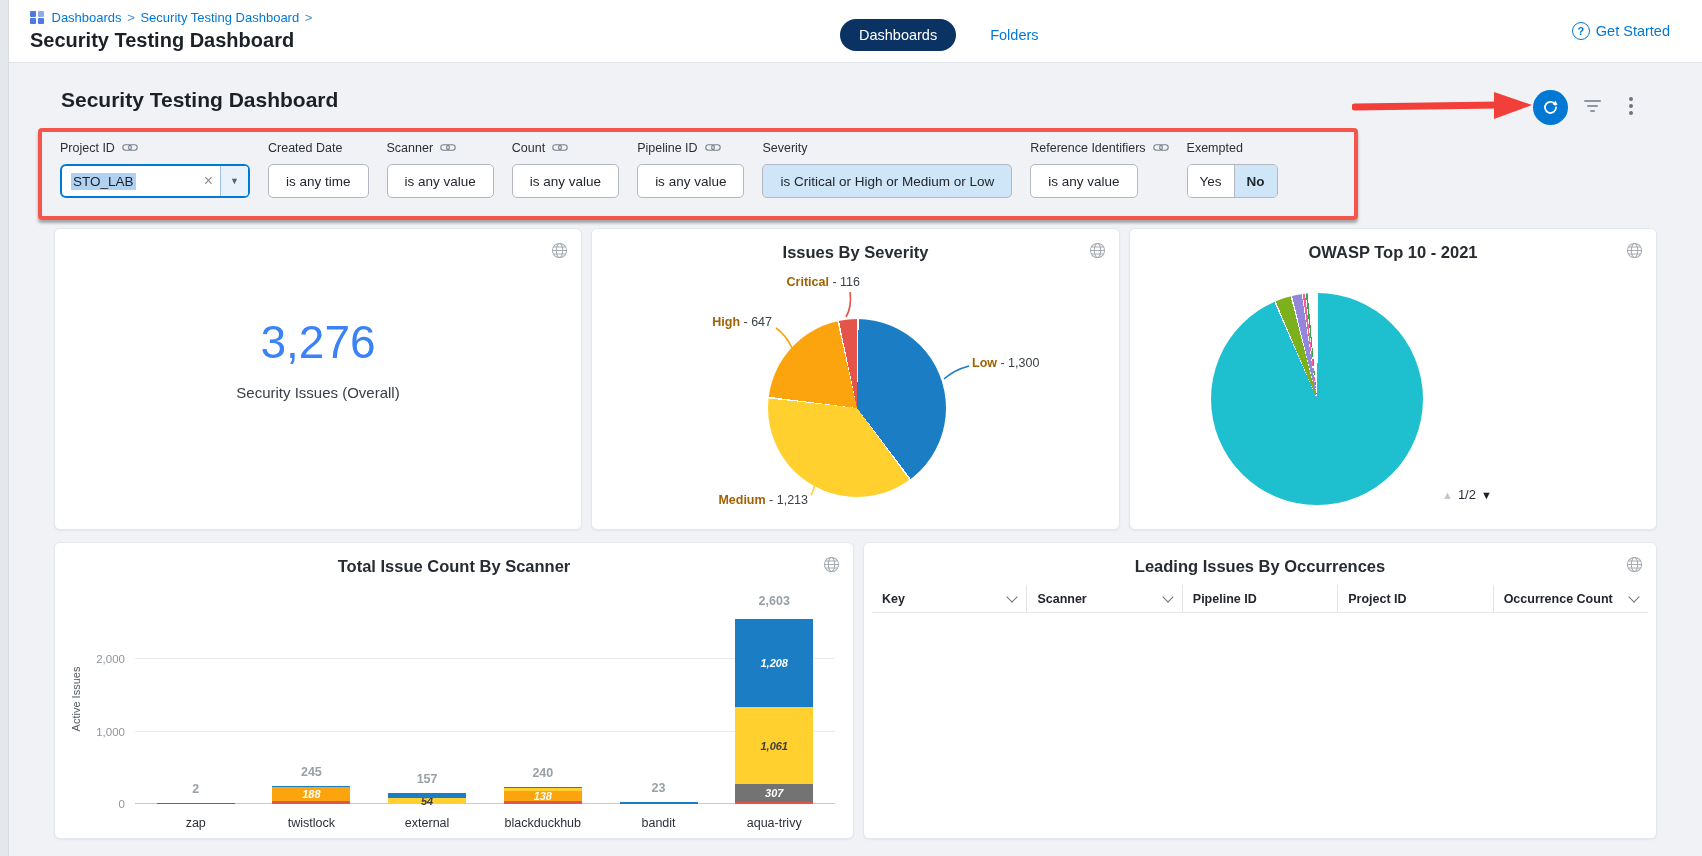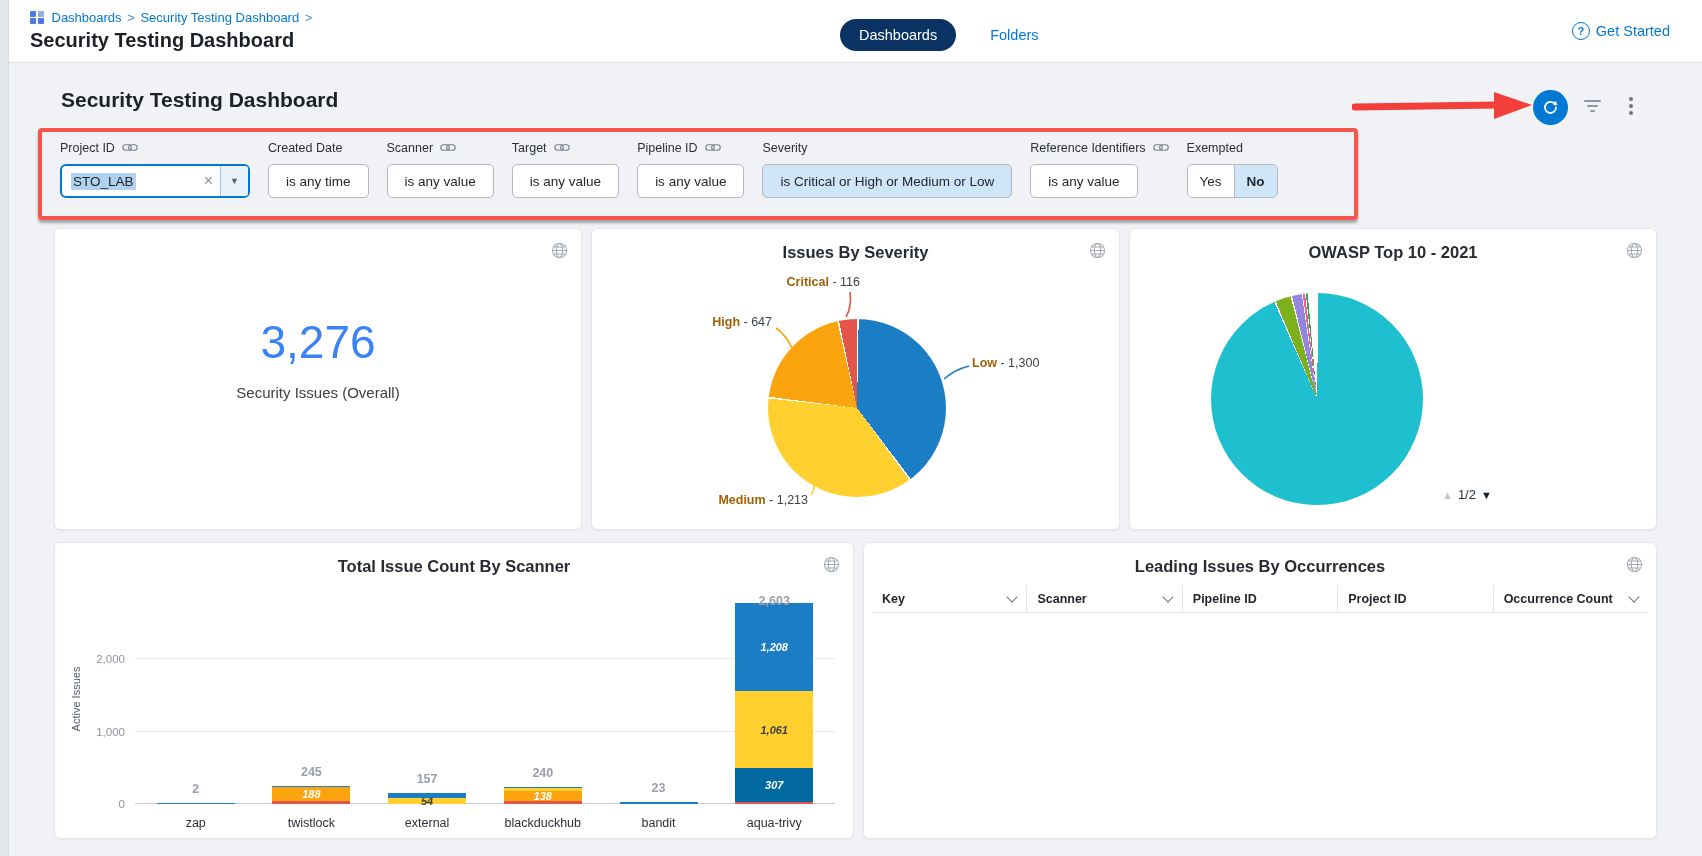--- a/index.html
+++ b/index.html
@@ -180,21 +180,21 @@
           <span>Scanner</span>
           <span><svg width="16" height="9" viewBox="0 0 30 14" fill="none" stroke="#7a828c" stroke-width="2">
               <rect x="1.5" y="2" width="16" height="10" rx="5"></rect>
               <rect x="12.5" y="2" width="16" height="10" rx="5"></rect>
             </svg></span>
         </div>
         <button class="chip">is any value</button>
       </div>
       <div class="fgroup">
         <div class="flabel">
-          <span>Target</span>
+          <span>Count</span>
           <span><svg width="16" height="9" viewBox="0 0 30 14" fill="none" stroke="#7a828c" stroke-width="2">
               <rect x="1.5" y="2" width="16" height="10" rx="5"></rect>
               <rect x="12.5" y="2" width="16" height="10" rx="5"></rect>
             </svg></span>
         </div>
         <button class="chip">is any value</button>
       </div>
       <div class="fgroup">
         <div class="flabel">
           <span>Pipeline ID</span>
@@ -333,21 +333,21 @@
           </div>
           <div class="slot">
             <div class="stack">
               <div class="seg" style="height: 2px; background: rgb(27, 125, 196);"></div>
             </div>
             <span class="total" style="bottom: 9px;">23</span>
           </div>
           <div class="slot">
             <div class="stack">
               <div class="seg" style="height: 2px; background: rgb(228, 84, 74);"></div>
-              <div class="seg" style="height: 34px; background: #0369a1;">
+              <div class="seg" style="height: 18px; background: #737373;">
                 <span class="slabel" style="color: rgb(255, 255, 255);">307</span>
               </div>
               <div class="seg" style="height: 77px; background: rgb(255, 208, 46);">
                 <span class="slabel" style="color: rgb(59, 63, 69);">1,061</span>
               </div>
               <div class="seg" style="height: 88px; background: rgb(27, 125, 196);">
                 <span class="slabel" style="color: rgb(255, 255, 255);">1,208</span>
               </div>
             </div>
             <span class="total" style="bottom: 196px;">2,603</span>

